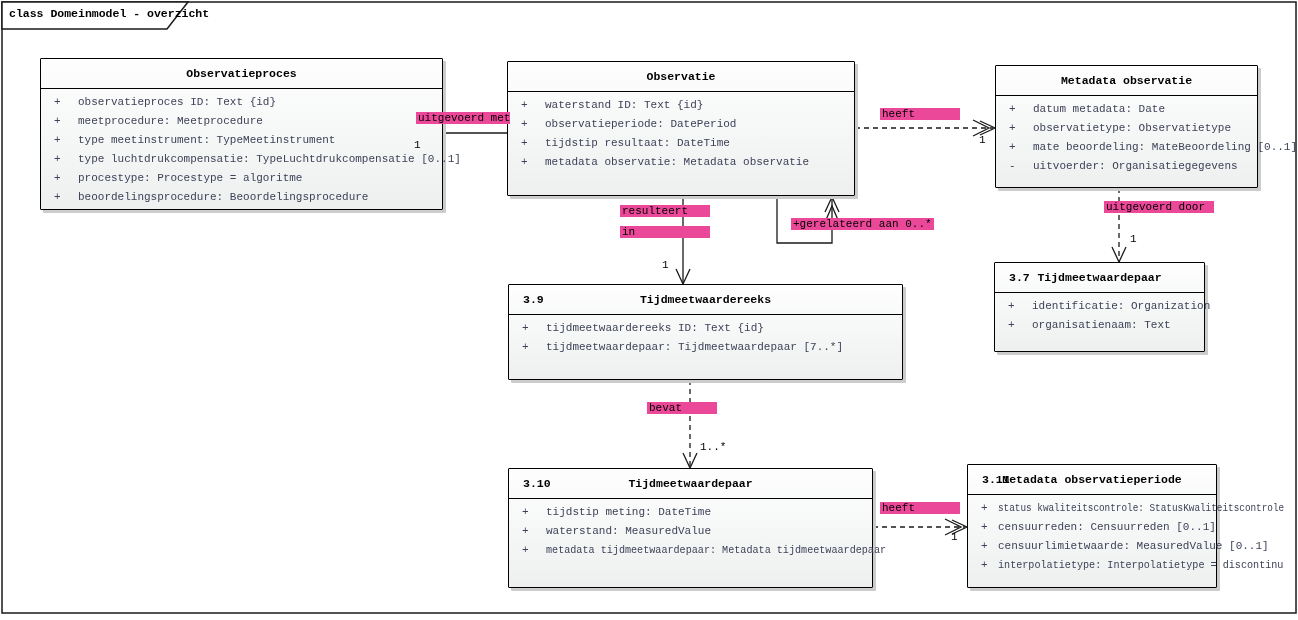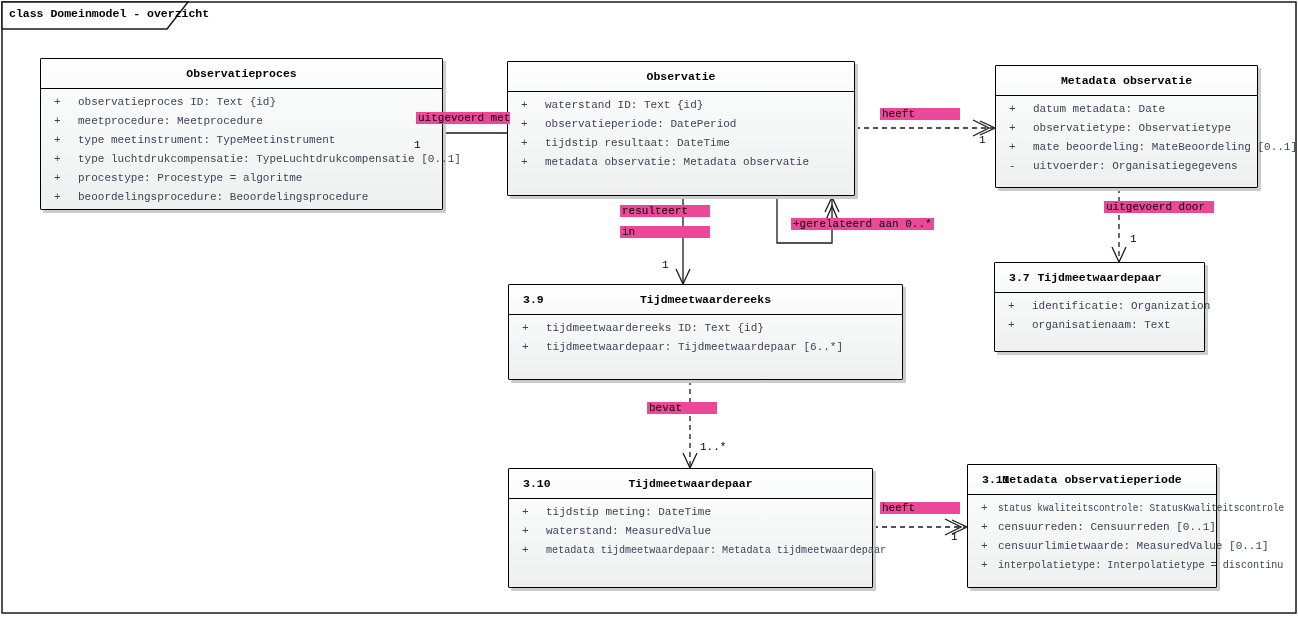--- a/index.html
+++ b/index.html
@@ -194,21 +194,21 @@
       <span class="cls-num">3.9</span>
       <span class="cls-name">Tijdmeetwaardereeks</span>
     </div>
     <div class="attrs">
       <div class="attr">
           <span class="vis">+</span>
           <span class="atext">tijdmeetwaardereeks ID: Text {id}</span>
         </div>
       <div class="attr">
           <span class="vis">+</span>
-          <span class="atext">tijdmeetwaardepaar: Tijdmeetwaardepaar [6..*]</span>
+          <span class="atext">tijdmeetwaardepaar: Tijdmeetwaardepaar [7..*]</span>
         </div>
     </div>
   </div>
 
   <div class="cls" style="left:508px;top:468px;width:365px;height:120px">
     <div class="cls-header">
       <span class="cls-num">3.10</span>
       <span class="cls-name">Tijdmeetwaardepaar</span>
     </div>
     <div class="attrs">

